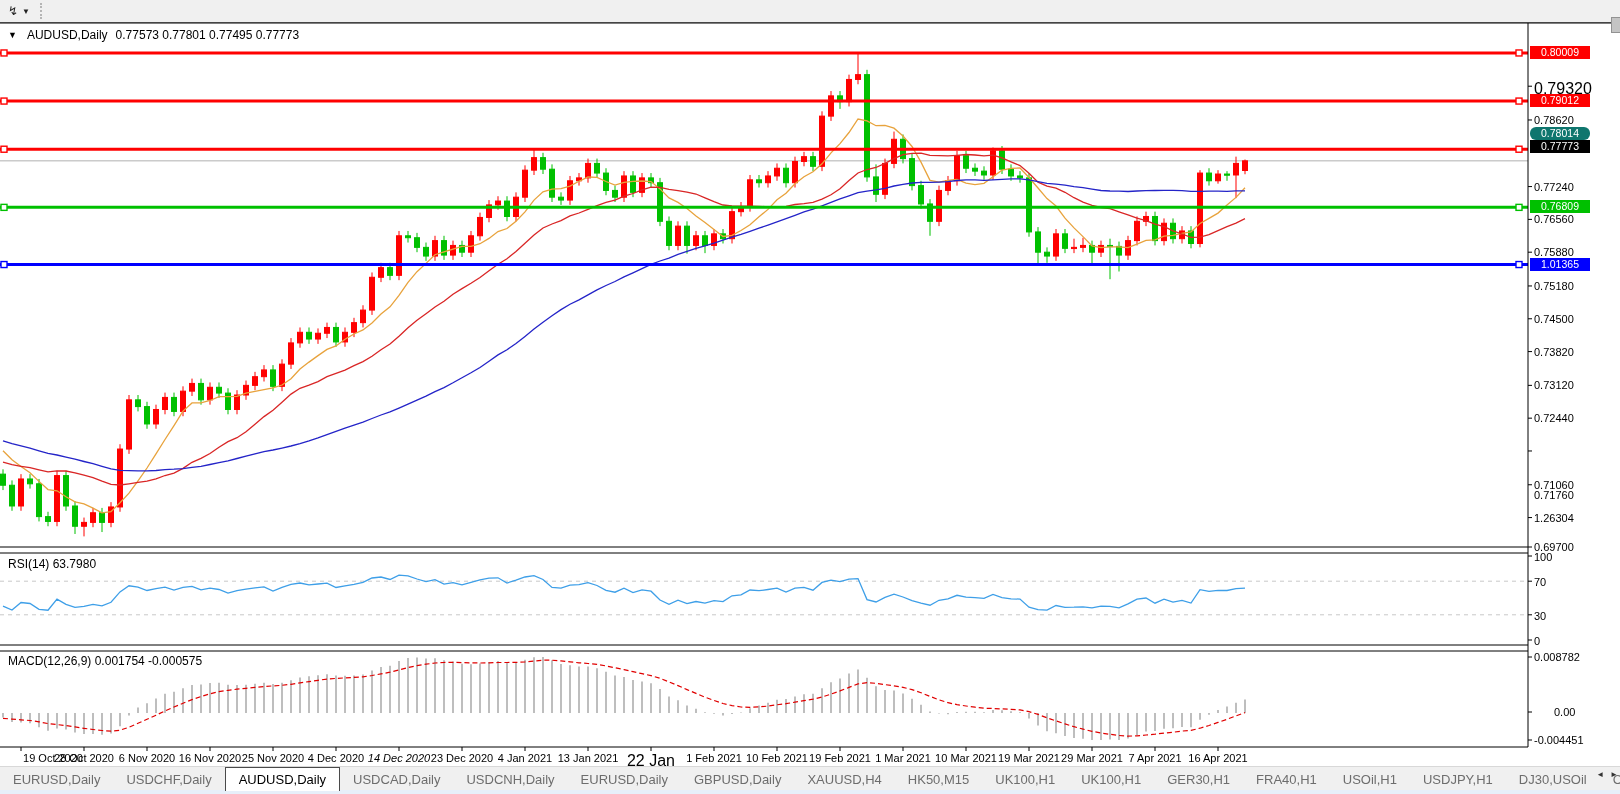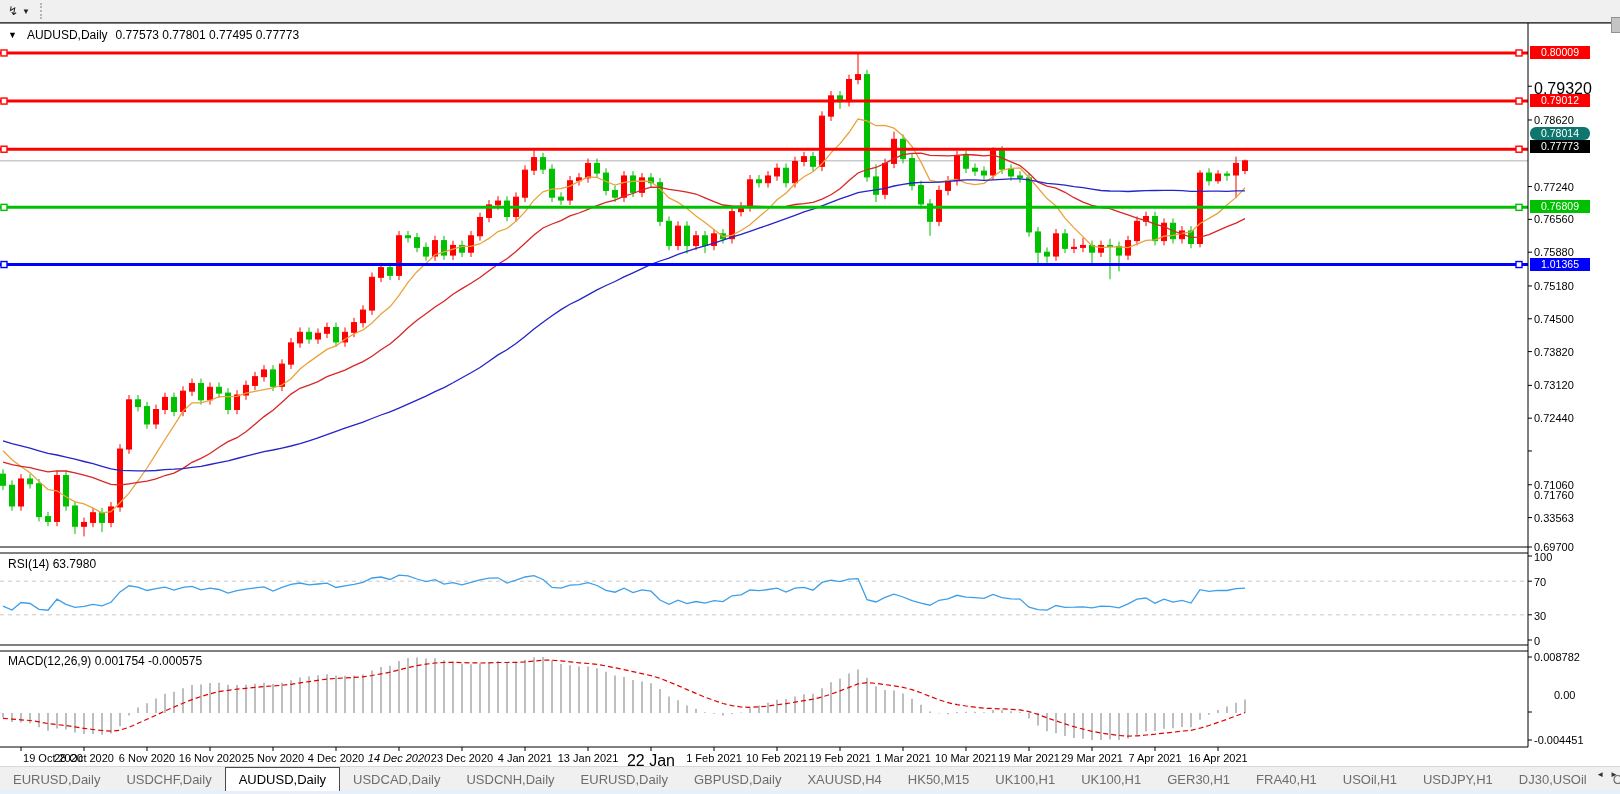--- a/index.html
+++ b/index.html
@@ -545,40 +545,40 @@
       <div style="position: absolute; left: 1534px; top: 180.569px; font-size: 11px;">0.77240</div>
       <div style="position: absolute; left: 1534px; top: 213.379px; font-size: 11px;">0.76560</div>
       <div style="position: absolute; left: 1534px; top: 246.19px; font-size: 11px;">0.75880</div>
       <div style="position: absolute; left: 1534px; top: 279.965px; font-size: 11px;">0.75180</div>
       <div style="position: absolute; left: 1534px; top: 312.775px; font-size: 11px;">0.74500</div>
       <div style="position: absolute; left: 1534px; top: 345.586px; font-size: 11px;">0.73820</div>
       <div style="position: absolute; left: 1534px; top: 379.361px; font-size: 11px;">0.73120</div>
       <div style="position: absolute; left: 1534px; top: 412.171px; font-size: 11px;">0.72440</div>
       <div style="position: absolute; left: 1534px; top: 444.982px; font-size: 11px; margin-top: 44px;">0.71760</div>
       <div style="position: absolute; left: 1534px; top: 478.757px; font-size: 11px;">0.71060</div>
-      <div style="position: absolute; left: 1534px; top: 511.567px; font-size: 11px;">0.33563</div>
+      <div style="position: absolute; left: 1534px; top: 511.567px; font-size: 11px;">1.26304</div>
       <div style="position: absolute; left: 1534px; top: 541px; font-size: 11px;">0.69700</div>
     </div>
   <div id="badges">
       <div class="badge" style="position: absolute; left: 1530px; top: 45.9635px; background: rgb(255, 0, 0);">0.80009</div>
       <div class="badge" style="position: absolute; left: 1530px; top: 94.0692px; background: rgb(255, 0, 0);">0.79012</div>
       <div class="badge" style="position: absolute; left: 1530px; top: 127px; background: #0f766e; border-radius: 6px;">0.78014</div>
       <div class="badge" style="position: absolute; left: 1530px; top: 200.365px; background: rgb(0, 192, 0);">0.76809</div>
       <div class="badge" style="position: absolute; left: 1530px; top: 257.542px; background: rgb(0, 0, 255);">1.01365</div>
       <div class="badge" style="position: absolute; left: 1530px; top: 140px; background: rgb(0, 0, 0);">0.77773</div>
     </div>
   <div id="rsi-ticks">
       <div style="position: absolute; left: 1534px; top: 551px; font-size: 11px;">100</div>
       <div style="position: absolute; left: 1534px; top: 576.2px; font-size: 11px;">70</div>
       <div style="position: absolute; left: 1534px; top: 609.8px; font-size: 11px;">30</div>
       <div style="position: absolute; left: 1534px; top: 635px; font-size: 11px;">0</div>
     </div>
   <div id="macd-ticks">
       <div style="position: absolute; left: 1534px; top: 651px; font-size: 11px;">0.008782</div>
-      <div style="position: absolute; left: 1534px; top: 689px; font-size: 11px; padding-left: 20px;">0.00</div>
+      <div style="position: absolute; left: 1534px; top: 706px; font-size: 11px; padding-left: 20px;">0.00</div>
       <div style="position: absolute; left: 1534px; top: 734px; font-size: 11px;">-0.004451</div>
     </div>
   <div id="date-labels">
       <div style="position: absolute; top: 752px; font-size: 11px; left: 1px; width: 64px; text-align: center; padding-left: 20px;">19 Oct 2020</div>
       <div style="position: absolute; top: 752px; font-size: 11px; left: 52px; width: 64px; text-align: center;">28 Oct 2020</div>
       <div style="position: absolute; top: 752px; font-size: 11px; left: 115px; width: 64px; text-align: center;">6 Nov 2020</div>
       <div style="position: absolute; top: 752px; font-size: 11px; left: 178px; width: 64px; text-align: center;">16 Nov 2020</div>
       <div style="position: absolute; top: 752px; font-size: 11px; left: 241px; width: 64px; text-align: center;">25 Nov 2020</div>
       <div style="position: absolute; top: 752px; font-size: 11px; left: 304px; width: 64px; text-align: center;">4 Dec 2020</div>
       <div style="position: absolute; top: 752px; font-size: 11px; left: 367px; width: 64px; text-align: center; font-style: italic;">14 Dec 2020</div>

